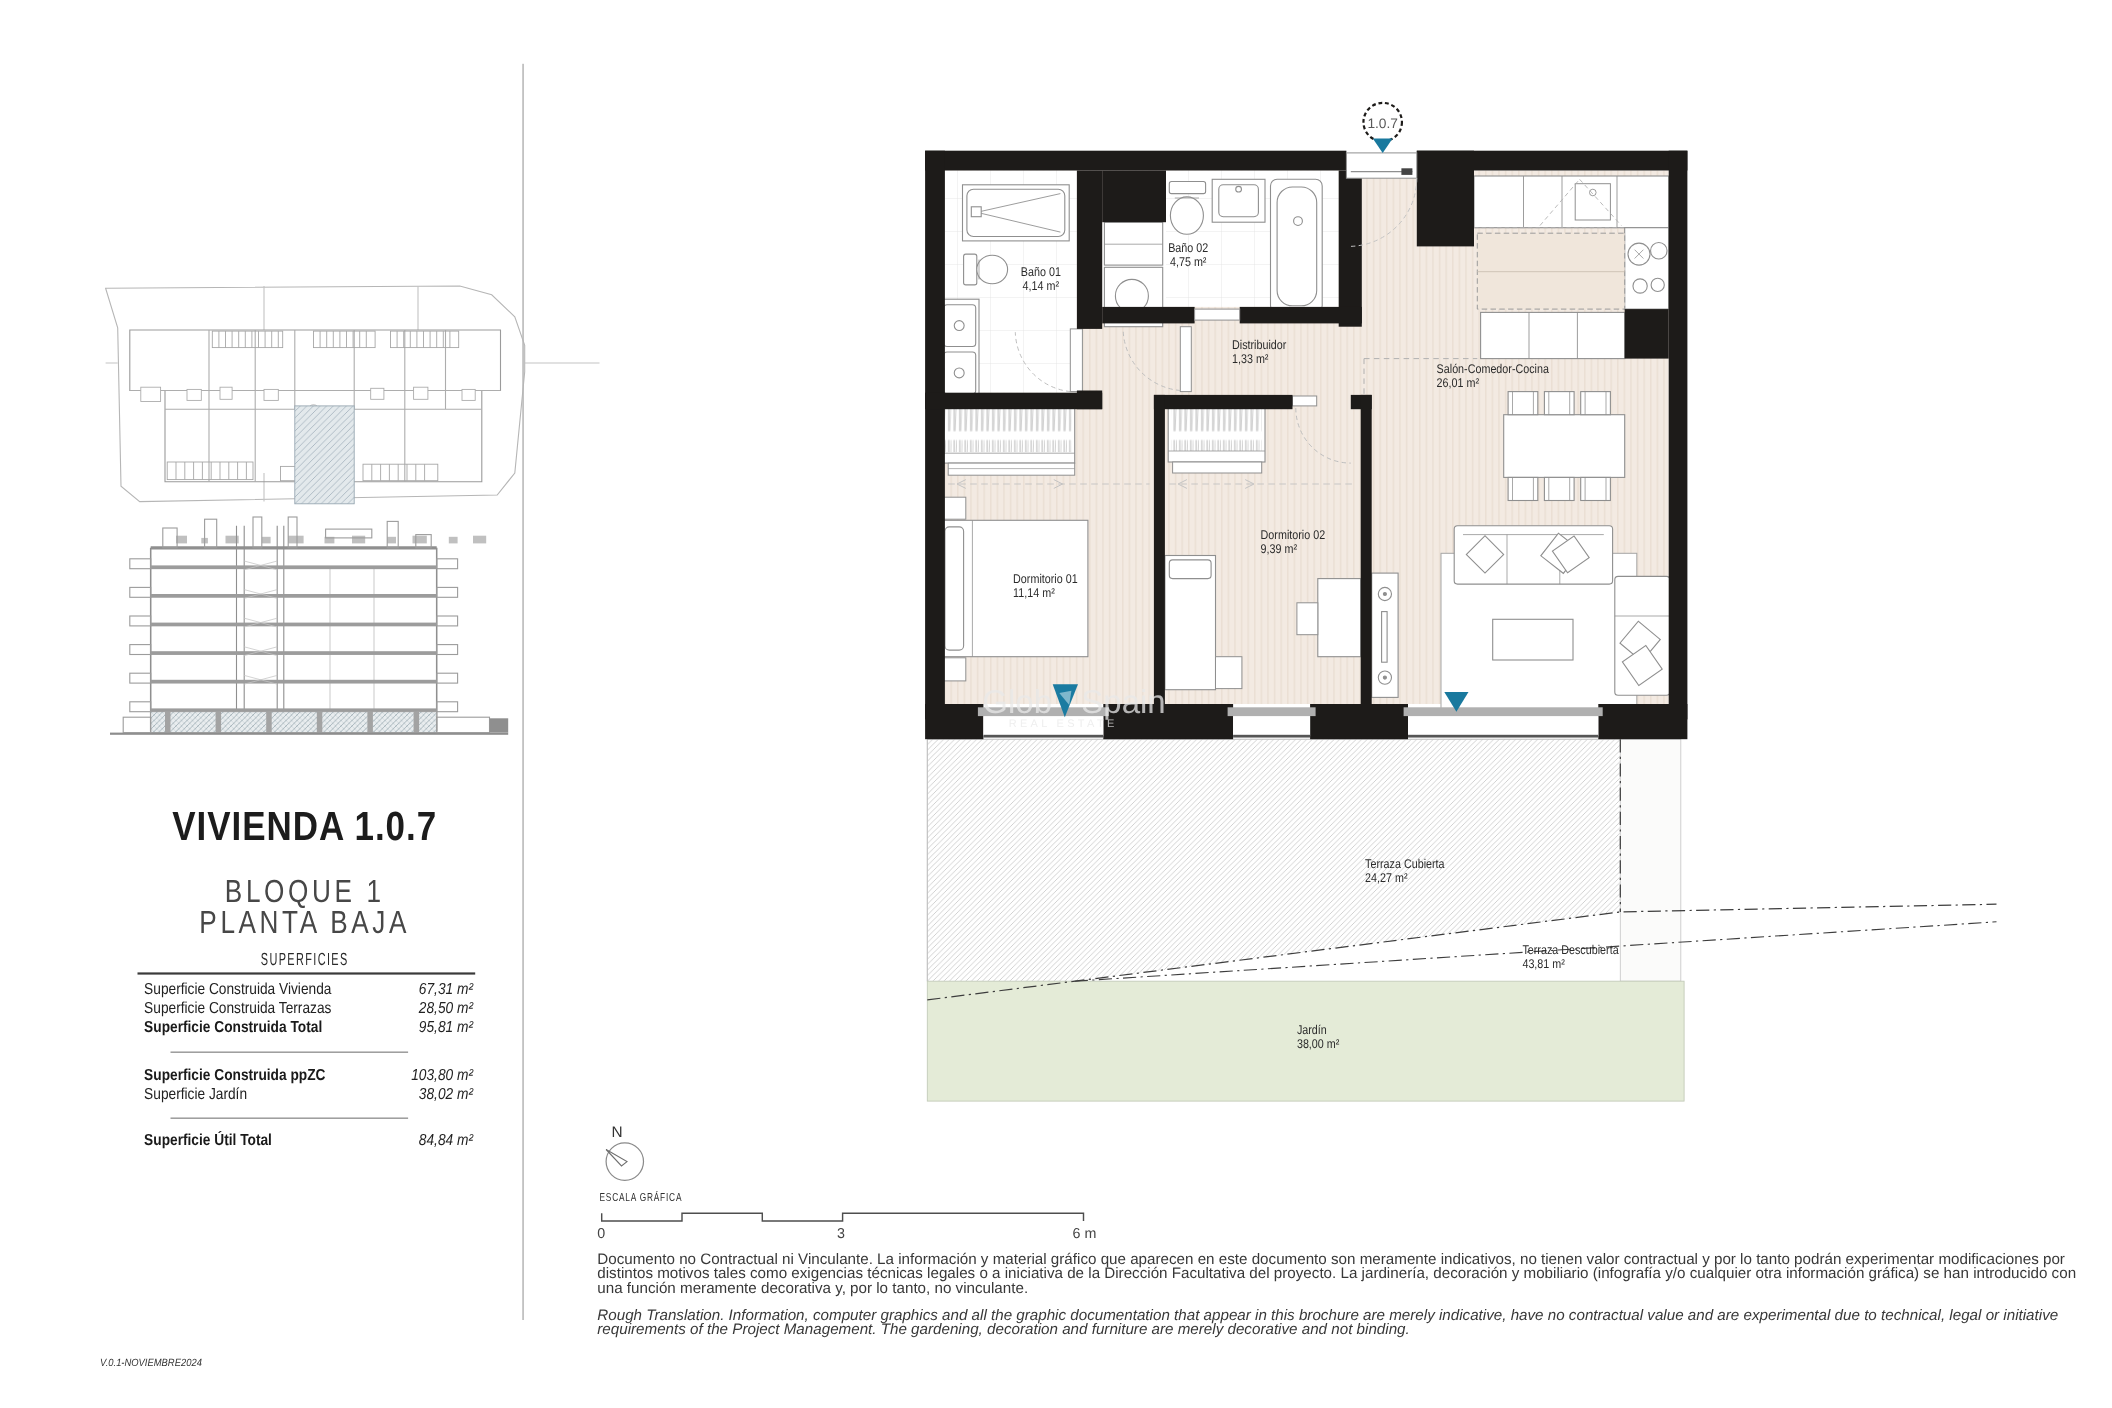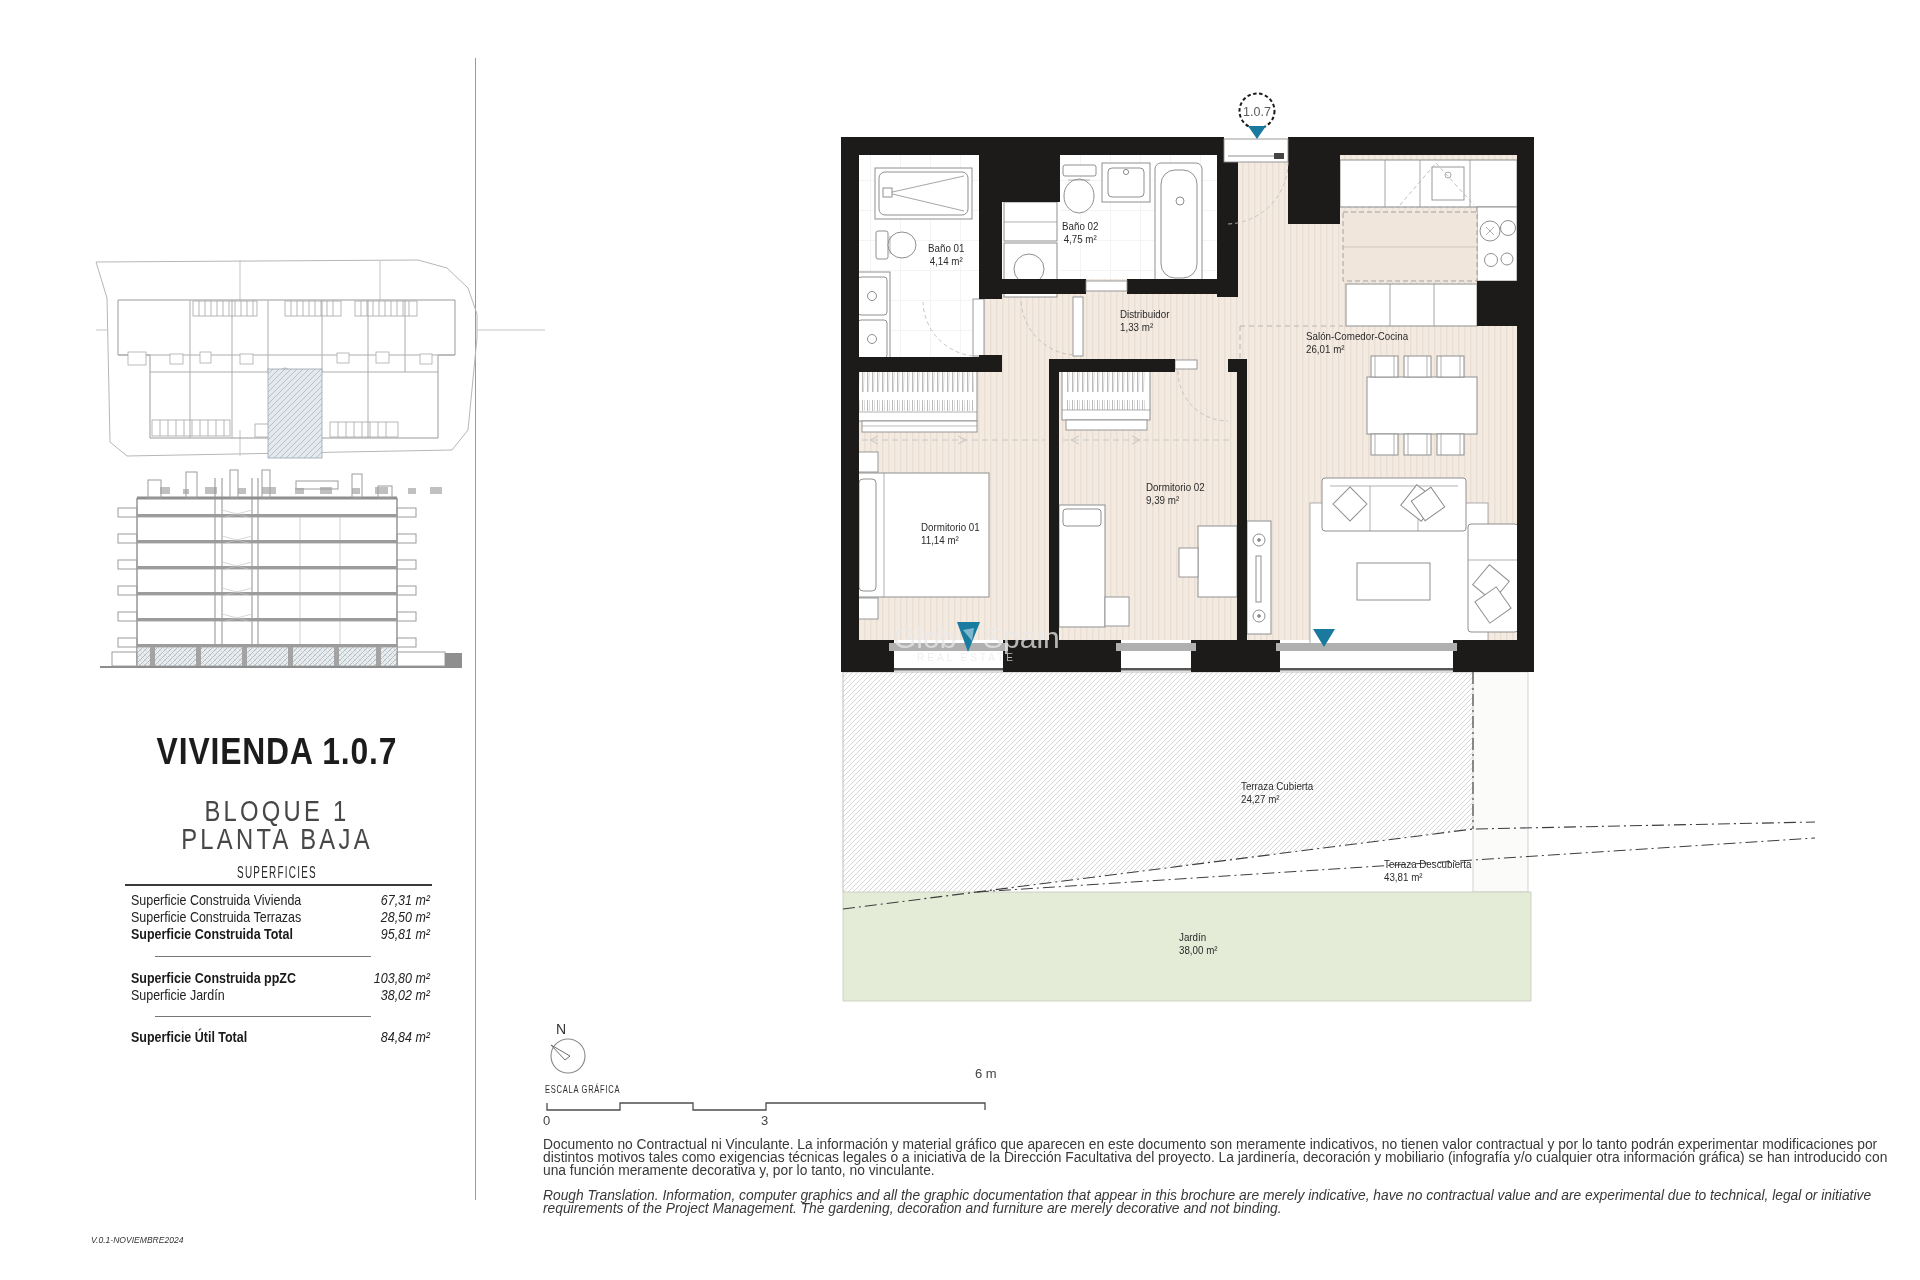--- a/index.html
+++ b/index.html
@@ -496,17 +496,17 @@
 <div class="lbl" style="left:1384px;top:858px;">Terraza Descubierta<br>43,81 m²</div>
 
 <div class="lbl" style="left:1179px;top:931px;">Jardín<br>38,00 m²</div>
 
 <div class="abs" style="left:556px;top:1021px;font-size:14px;color:#333;">N</div>
 
 <div class="abs" style="left:545px;top:1083px;font-size:10.5px;color:#2e2e2e;letter-spacing:1px;transform:scaleX(.72);transform-origin:left top;">ESCALA GRÁFICA</div>
 
 <div class="abs" style="left:543px;top:1113px;font-size:13px;color:#444;">0</div>
 <div class="abs" style="left:761px;top:1113px;font-size:13px;color:#444;">3</div>
-<div class="abs" style="left:975px;top:1066px;font-size:13px;color:#444;">6 m</div>
+<div class="abs" style="left:975px;top:1113px;font-size:13px;color:#444;">6 m</div>
 
 <div class="abs" style="left:543px;top:1138px;width:1368px;font-size:13.8px;line-height:13.2px;color:#383838;">Documento no Contractual ni Vinculante. La información y material gráfico que aparecen en este documento son meramente indicativos, no tienen valor contractual y por lo tanto podrán experimentar modificaciones por distintos motivos tales como exigencias técnicas legales o a iniciativa de la Dirección Facultativa del proyecto. La jardinería, decoración y mobiliario (infografía y/o cualquier otra información gráfica) se han introducido con una función meramente decorativa y, por lo tanto, no vinculante.</div>
 
 <div class="abs" style="left:543px;top:1189px;width:1368px;font-size:13.8px;line-height:13.2px;font-style:italic;color:#383838;">Rough Translation. Information, computer graphics and all the graphic documentation that appear in this brochure are merely indicative, have no contractual value and are experimental due to technical, legal or initiative requirements of the Project Management. The gardening, decoration and furniture are merely decorative and not binding.</div>
 
 </body></html>

